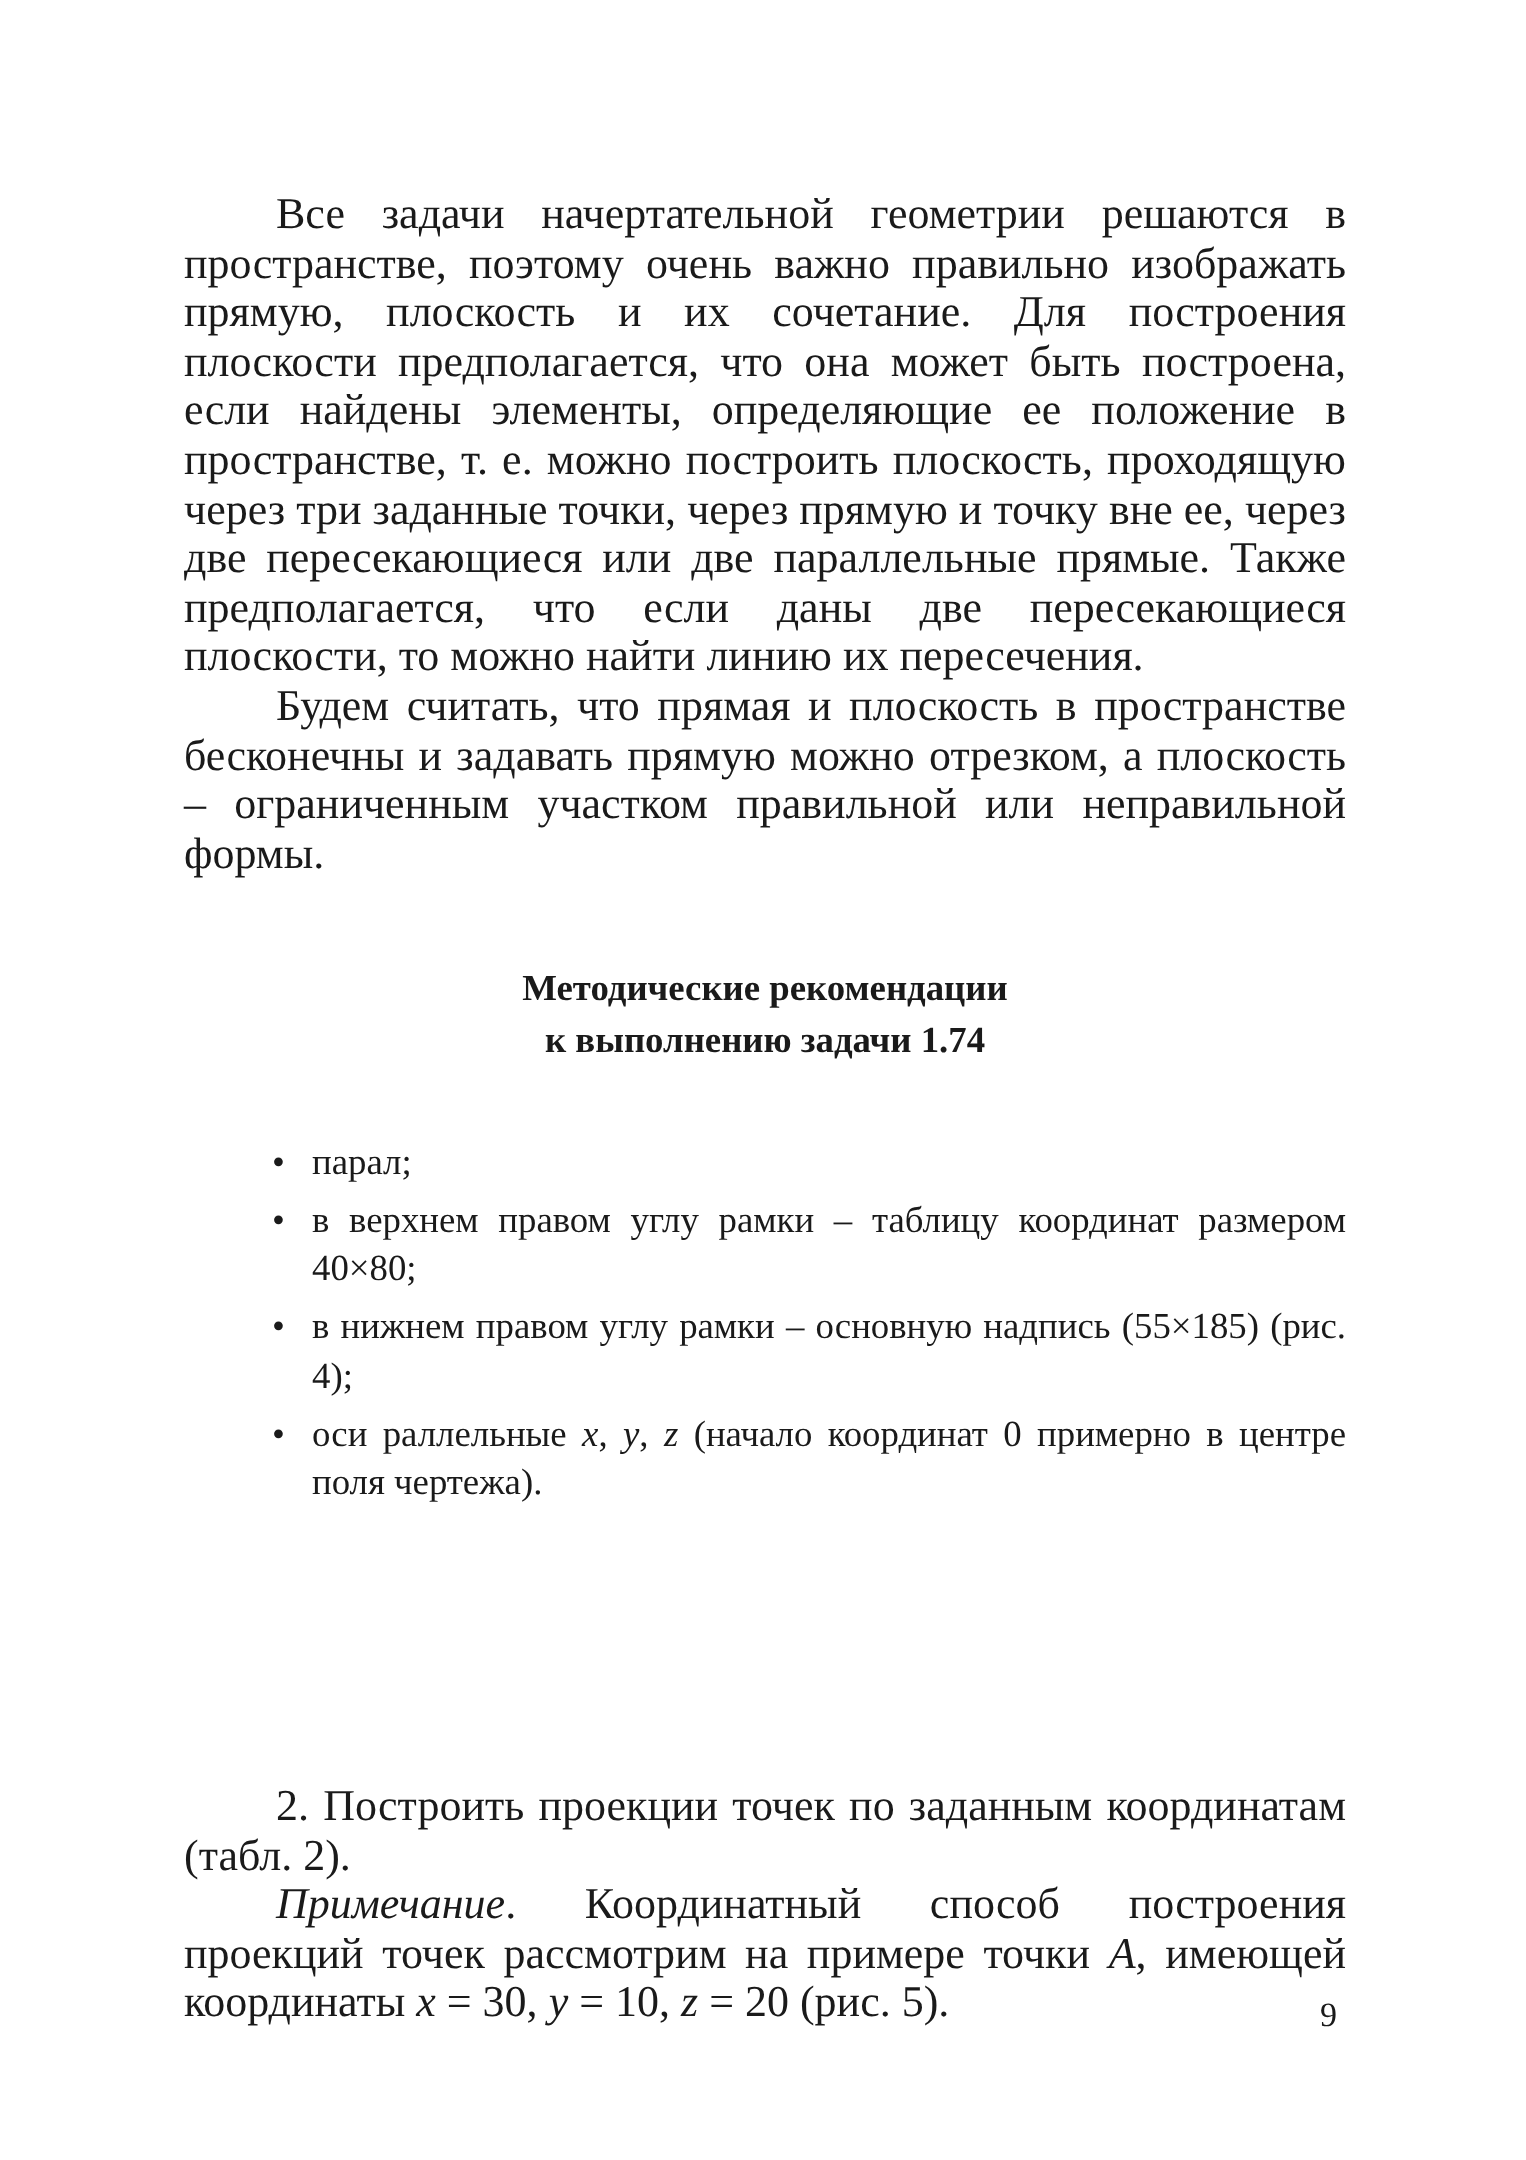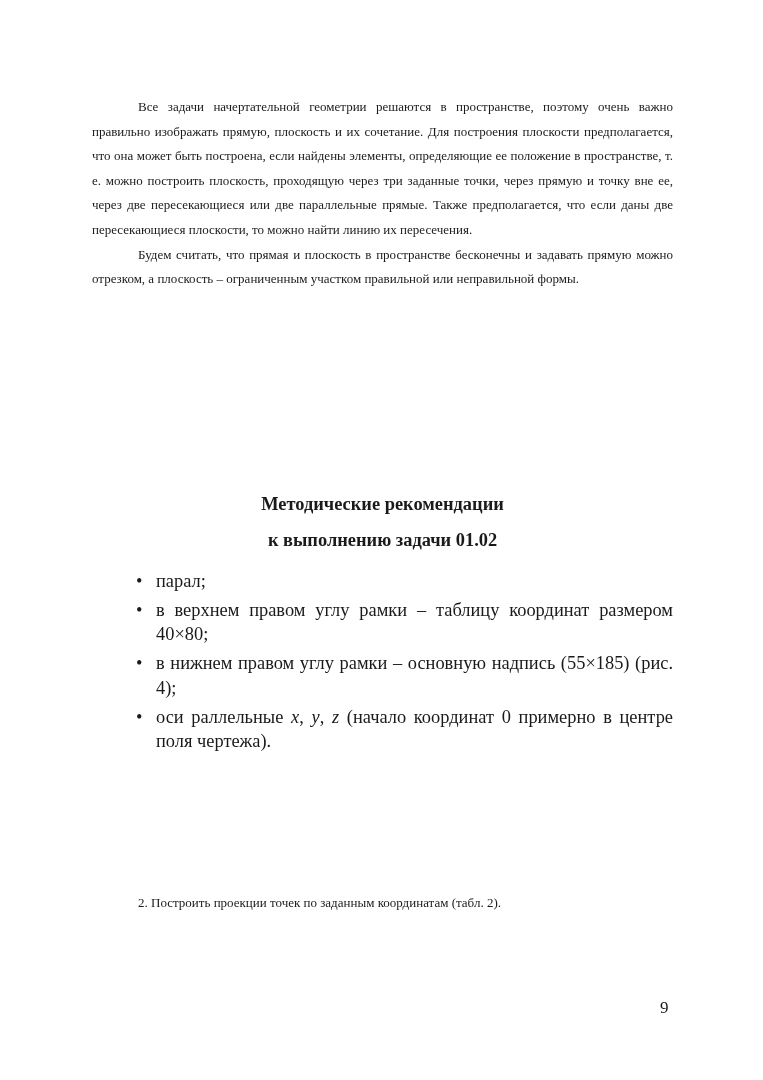--- a/index.html
+++ b/index.html
@@ -3,26 +3,26 @@
 <meta charset="utf-8">
 <style>
   html, body { margin: 0; padding: 0; background: #ffffff; }
   body {
     width: 763px; height: 1080px; position: relative; overflow: hidden;
     font-family: "Liberation Serif", serif;
     color: #1a1a1a;
   }
   .page { position: absolute; left: 92px; top: 95px; width: 581px; }
   p {
-    margin: 0; font-size: 13px; line-height: 24.6px;
+    margin: 0; font-size: 22px; line-height: 24.6px;
     text-align: justify; text-indent: 46px; hyphens: manual;
   }
   .heading {
     font-weight: bold; text-align: center; font-size: 18.4px; line-height: 25px;
-    margin: 11px;
+    margin: 1px;
   }
   .heading-block { position: absolute; left: 92px; width: 581px; top: 481px; }
   .sec2 { position: absolute; left: 92px; width: 581px; top: 566px; }
   ul { list-style: none; margin: 0; padding: 0; }
   ul li {
     position: relative; padding-left: 64px; font-size: 18.4px; line-height: 24.6px;
     text-align: justify; margin: 0 0 4.3px 0;
   }
   ul li .bullet { position: absolute; left: 44px; top: 0; }
   .sec3 { position: absolute; left: 92px; width: 581px; top: 891px; }
@@ -34,21 +34,21 @@
 </head>
 <body>
 
 <div class="page">
   <p>Все задачи начертательной геометрии решаются в пространстве, по­этому очень важно правильно изображать прямую, плоскость и их сочета­ние. Для построения плоскости предполагается, что она может быть по­строена, если найдены элементы, определяющие ее положение в простран­стве, т. е. можно построить плоскость, проходящую через три заданные точки, через прямую и точку вне ее, через две пересекающиеся или две па­раллельные прямые. Также предполагается, что если даны две пересекаю­щиеся плоскости, то можно найти линию их пересечения.</p>
   <p>Будем считать, что прямая и плоскость в пространстве бесконечны и задавать прямую можно отрезком, а плоскость – ограниченным участком правильной или неправильной формы.</p>
 </div>
 
 <div class="heading-block">
   <div class="heading">Методические рекомендации</div>
-  <div class="heading">к выполнению задачи 01.02</div>
+  <div class="heading">к выполнению задачи 1.74</div>
 </div>
 
 <div class="sec2">
   <ul style="margin-top:3px;">
     <li>
       <span class="bullet">•</span>
       <span>парал;</span>
     </li>
     <li>
       <span class="bullet">•</span>
@@ -60,15 +60,16 @@
     </li>
     <li>
       <span class="bullet">•</span>
       <span>оси раллельные </span><i>x</i><span>, </span><i>y</i><span>, </span><i>z</i><span> (начало координат 0 примерно в центре поля чертежа).</span>
     </li>
   </ul>
 </div>
 
 <div class="sec3">
   <p>2. Построить проекции точек по заданным координатам (табл. 2).</p>
+  <p><i>Примечание</i><span>. Координатный способ построения проекций точек рас­смотрим на примере точки </span><i>A</i><span>, имеющей координаты </span><i>x</i><span> = 30, </span><i>y</i><span> = 10, </span><i>z</i><span> = 20 (рис. 5).</span></p>
 </div>
 
 <div class="page-number">9</div>
 
 </body></html>

